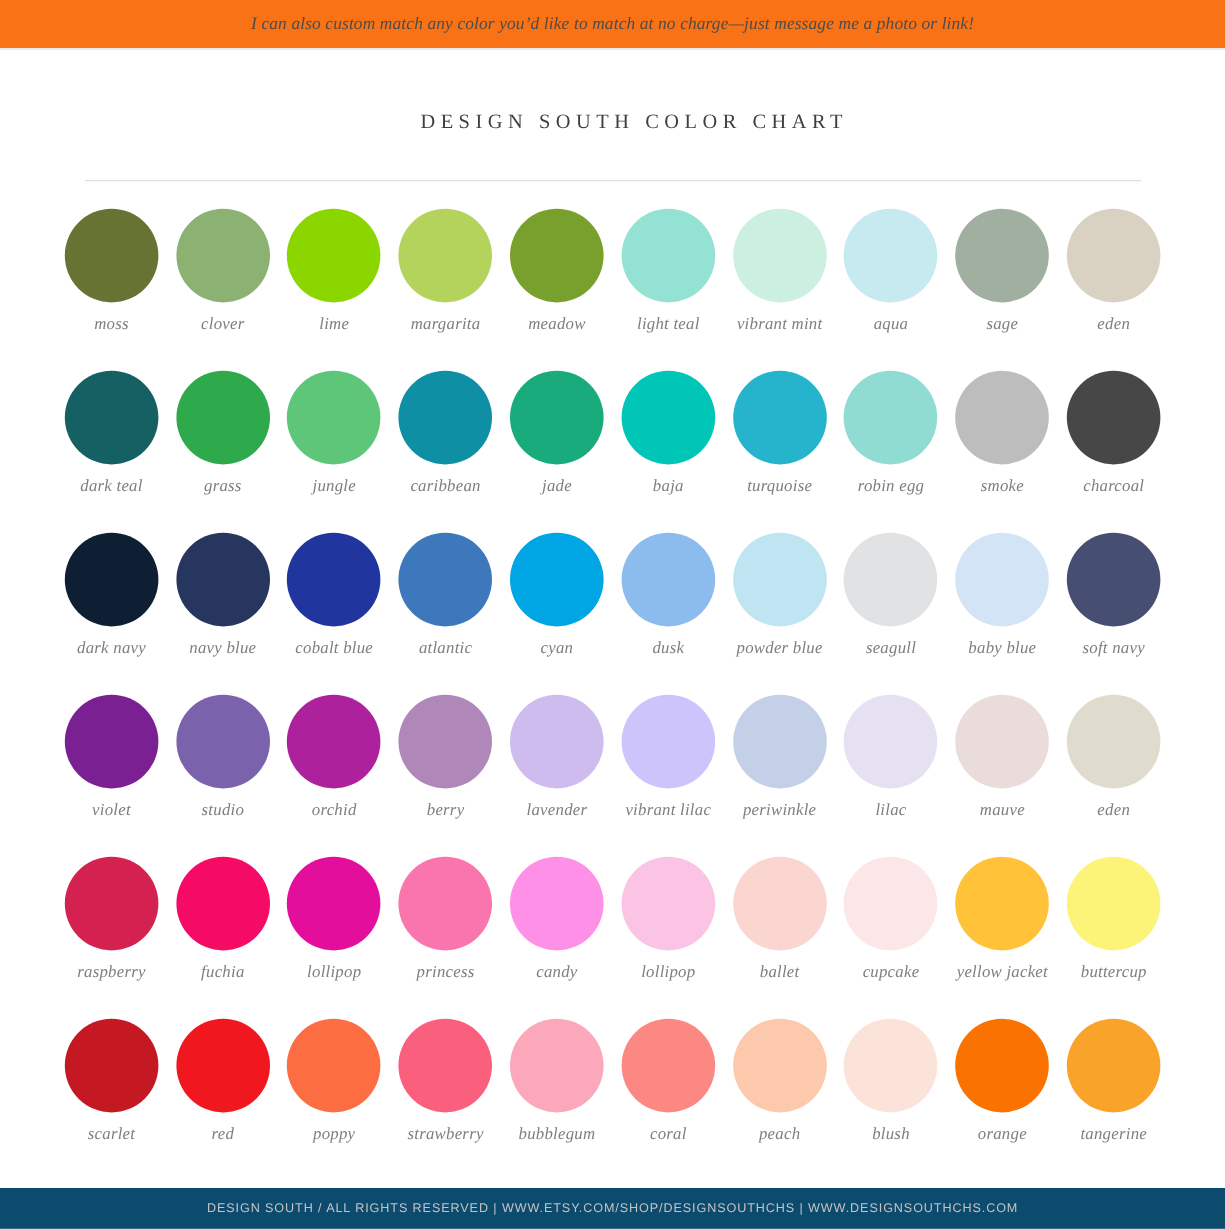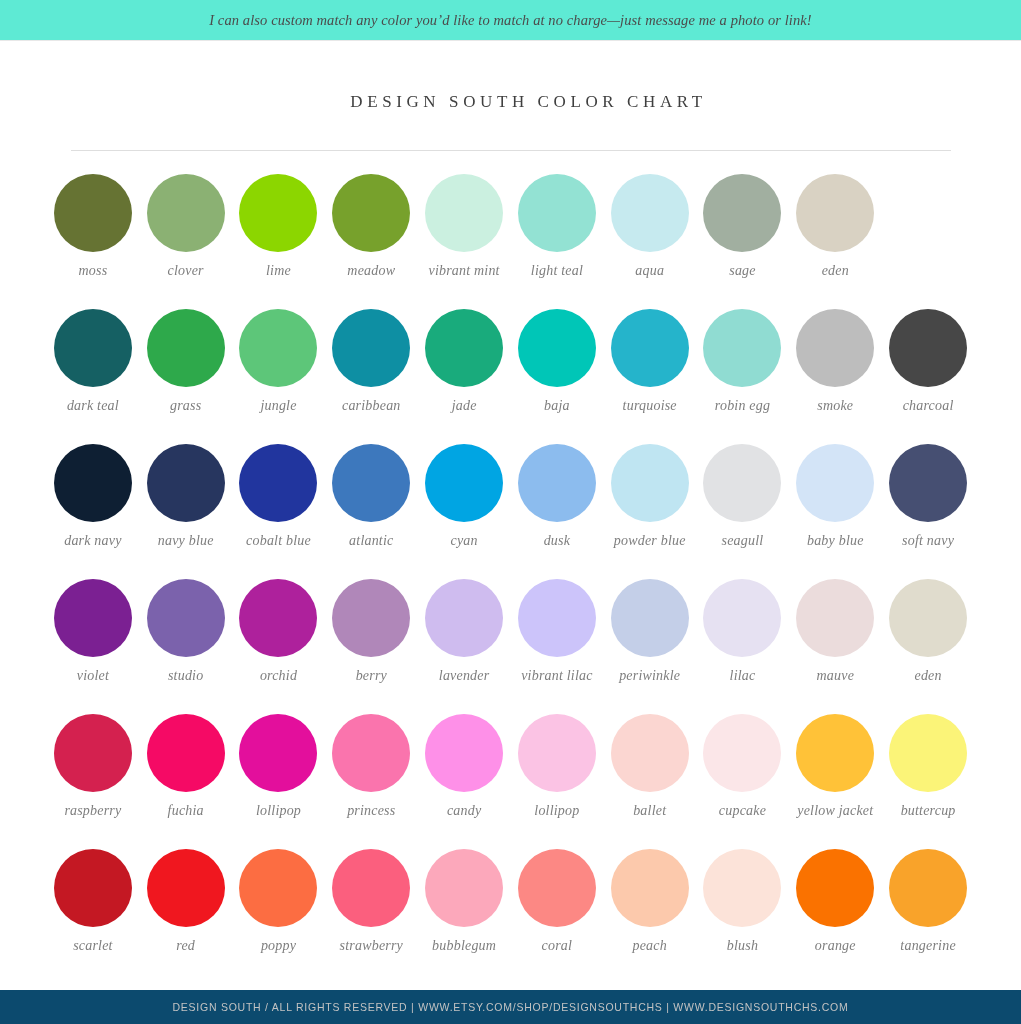--- a/index.html
+++ b/index.html
@@ -16,21 +16,21 @@
   }
 
   
   #top-banner {
     height: 41px;
     width: 100%;
     border-bottom: 1px solid #e8e8e8;
     display: flex;
     align-items: center;
     justify-content: center;
-    background: #5eead4;
+    background: #f97316;
   }
   #top-banner-text {
     font-family: "Liberation Serif", "DejaVu Serif", serif;
     font-style: italic;
     font-size: 14.5px;
     color: #4c4c4c;
     letter-spacing: 0.1px;
     white-space: nowrap;
   }
 
@@ -129,30 +129,34 @@
       </div>
       <div class="swatch-cell">
         <div class="swatch-dot" style="background: rgb(139, 177, 115);"></div>
         <div class="swatch-label">clover</div>
       </div>
       <div class="swatch-cell">
         <div class="swatch-dot" style="background: rgb(140, 214, 0);"></div>
         <div class="swatch-label">lime</div>
       </div>
       <div class="swatch-cell">
+        <div class="swatch-dot" style="background: rgb(180, 211, 92);"></div>
+        <div class="swatch-label">margarita</div>
+      </div>
+      <div class="swatch-cell">
         <div class="swatch-dot" style="background: rgb(119, 161, 44);"></div>
         <div class="swatch-label">meadow</div>
       </div>
       <div class="swatch-cell">
+        <div class="swatch-dot" style="background: rgb(147, 226, 211);"></div>
+        <div class="swatch-label">light teal</div>
+      </div>
+      <div class="swatch-cell">
         <div class="swatch-dot" style="background: rgb(203, 240, 224);"></div>
         <div class="swatch-label">vibrant mint</div>
-      </div>
-      <div class="swatch-cell">
-        <div class="swatch-dot" style="background: rgb(147, 226, 211);"></div>
-        <div class="swatch-label">light teal</div>
       </div>
       <div class="swatch-cell">
         <div class="swatch-dot" style="background: rgb(198, 234, 239);"></div>
         <div class="swatch-label">aqua</div>
       </div>
       <div class="swatch-cell">
         <div class="swatch-dot" style="background: rgb(161, 175, 160);"></div>
         <div class="swatch-label">sage</div>
       </div>
       <div class="swatch-cell">

